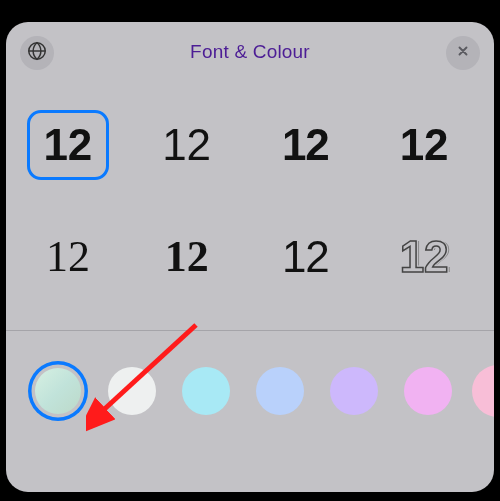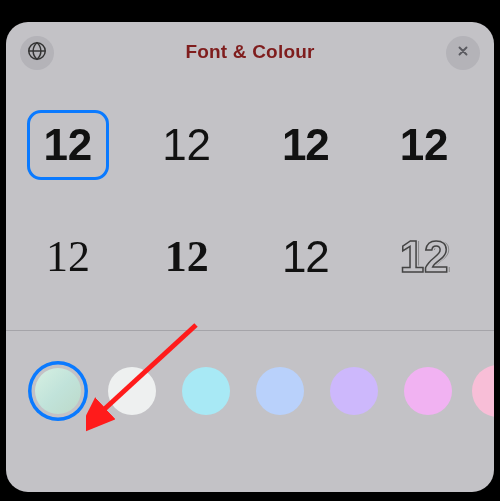--- a/index.html
+++ b/index.html
@@ -19,22 +19,22 @@
   }
   .header {
     position: relative;
     height: 60px;
     display: flex;
     align-items: center;
     justify-content: center;
   }
   .title {
     font-size: 19px;
-    font-weight: 700;
-    color: #7f1d1d;
+    font-weight: 400;
+    color: #4c1d95;
     letter-spacing: 0.2px;
   }
   .globe-btn {
     position: absolute;
     left: 14px; top: 14px;
     width: 34px; height: 34px;
     border-radius: 50%;
     background: rgba(120,120,128,0.20);
     display: flex;
     align-items: center;

